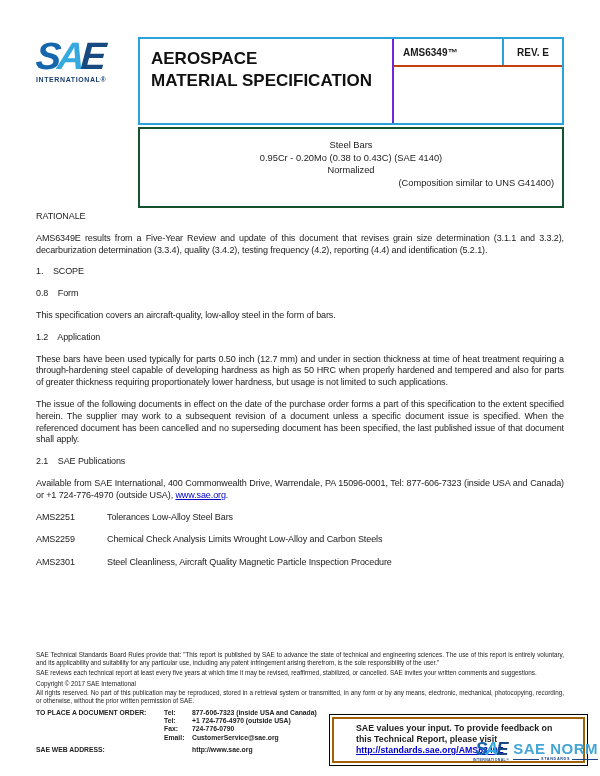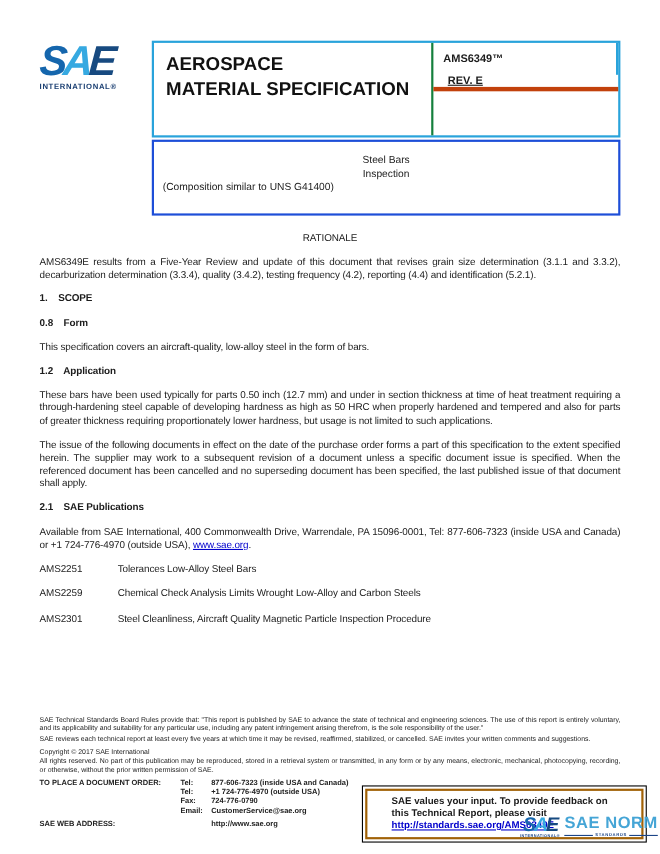--- a/index.html
+++ b/index.html
@@ -10,41 +10,41 @@
   }
 
   
   .header { position:absolute; top:37px; left:36px; right:36px; display:flex; }
   .logo-block { width:102px; padding-top:2px; }
   .logo-letters { font-style:italic; font-weight:bold; font-size:38px; line-height:34px; letter-spacing:-4px; transform:skewX(-4deg); white-space:nowrap; }
   .logo-s { color:#1566ad; } .logo-a { color:#36a9e1; } .logo-e { color:#174a80; }
   .logo-sub { font-size:7px; font-weight:bold; color:#1b3f72; letter-spacing:0.6px; margin-top:3px; }
 
   .header-table { flex:1; border:2px solid #29a3db; height:88px; display:flex; background:#fff; }
-  .ht-left { flex:1; border-right:2px solid #15803d; padding:9px 11px; font-size:17px; font-weight:bold; line-height:22px; color:#111; }
+  .ht-left { flex:1; border-right:2px solid #6d28d9; padding:9px 11px; font-size:17px; font-weight:bold; line-height:22px; color:#111; }
   .ht-right { width:168px; display:flex; flex-direction:column; }
-  .ht-row1 { display:flex; border-bottom:4px solid #c2410c; height:44px;flex-direction:column; }
+  .ht-row1 { display:flex; border-bottom:2px solid #c2410c; height:28px; }
   .ht-num { flex:1; border-right:2px solid #29a3db; display:flex; align-items:center; padding-left:9px; font-weight:bold; font-size:10px; }
-  .ht-rev { width:58px; display:flex; align-items:center; justify-content:center; font-weight:bold; font-size:10px;text-decoration:underline; }
+  .ht-rev { width:58px; display:flex; align-items:center; justify-content:center; font-weight:bold; font-size:10px; }
   .ht-row2 { flex:1; padding:8px 0 0 9px; font-size:9.3px; line-height:12px; }
   .ht-dates { display:grid; grid-template-columns:74px auto; }
   .superseding { margin-top:9px; }
 
   
   .title-box {
-    position:absolute; top:127px; left:138px; right:36px; border:2px solid #1d4ed8;
+    position:absolute; top:127px; left:138px; right:36px; border:2px solid #14532d;
     text-align:center; font-size:9.3px; line-height:12.5px; padding:10px 8px 17px;
   }
-  .title-right { text-align:left; }
+  .title-right { text-align:right; }
 
   
   .body-text { position:absolute; top:211px; left:36px; right:36px; font-size:9px; letter-spacing:-0.1px; line-height:11.8px; }
-  .rationale-h { text-align:center; margin-bottom:10px; }
+  .rationale-h { margin-bottom:10px; }
   .para { text-align:justify; margin-bottom:10px; }
-  .heading { white-space:pre-wrap; margin-bottom:10px;font-weight:bold; }
+  .heading { white-space:pre-wrap; margin-bottom:10px; }
   .pub-row { display:grid; grid-template-columns:71px 1fr; margin-bottom:11px; }
   a.doc-link { color:#0000cc; text-decoration:underline; }
 
   
   .footer { position:absolute; top:651px; left:36px; right:36px; font-size:6.3px; line-height:7.5px; color:#222; }
   .legal { margin-bottom:3px; text-align:justify; }
   .copyright { margin-bottom:2px; }
   .order { display:flex; margin-top:5px; font-weight:bold; font-size:6.8px; line-height:8.2px; width:330px; }
   .order-labels { width:128px; display:flex; flex-direction:column; justify-content:space-between; }
   .ol-key { display:inline-block; width:28px; }
@@ -91,21 +91,22 @@
         <div class="ht-row1">
           <div class="ht-num">AMS6349™</div>
           <div class="ht-rev">REV. E</div>
         </div>
       </div>
     </div>
   </div>
 
   <div class="title-box">
     <div>Steel Bars</div>
-    <div>Inspection</div>
+    <div>0.95Cr - 0.20Mo (0.38 to 0.43C) (SAE 4140)</div>
+    <div>Normalized</div>
     <div class="title-right">(Composition similar to UNS G41400)</div>
   </div>
 
   <div class="body-text">
     <div class="rationale-h">RATIONALE</div>
     <p class="para">AMS6349E results from a Five-Year Review and update of this document that revises grain size determination (3.1.1 and 3.3.2), decarburization determination (3.3.4), quality (3.4.2), testing frequency (4.2), reporting (4.4) and identification (5.2.1).</p>
 
     <div class="heading">1.    SCOPE</div>
     <div class="heading">0.8    Form</div>
     <p class="para">This specification covers an aircraft-quality, low-alloy steel in the form of bars.</p>

